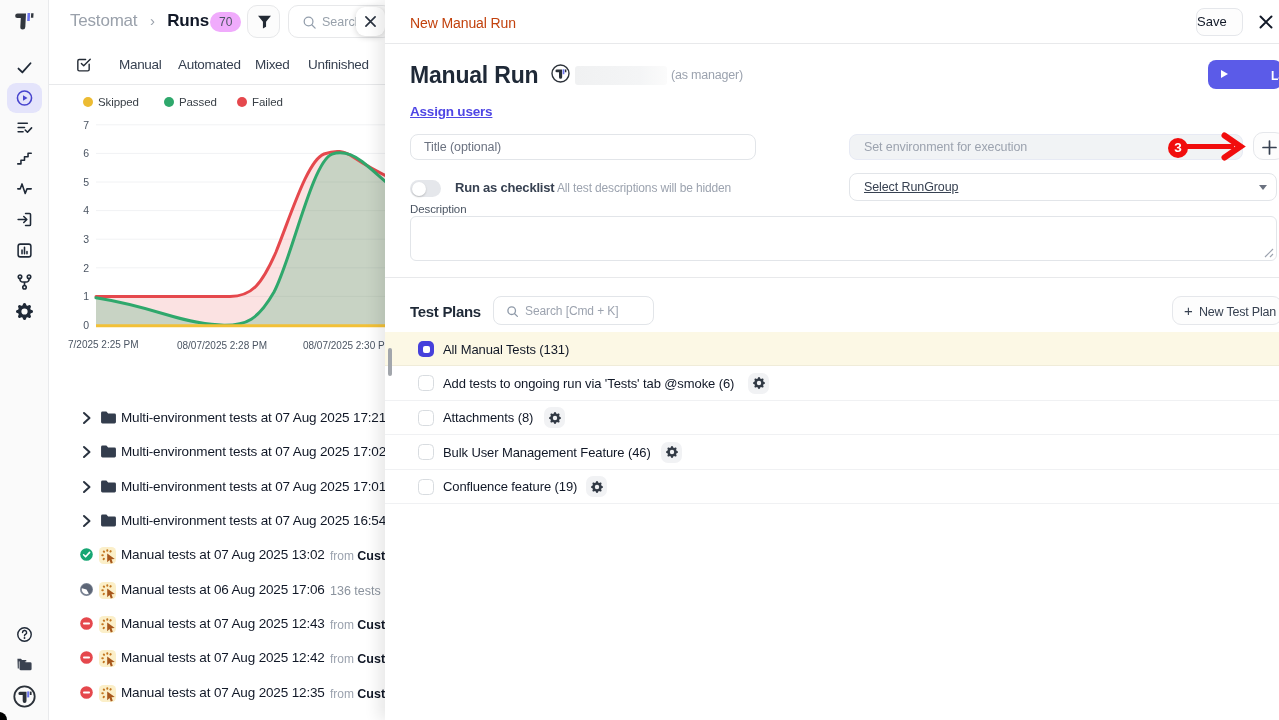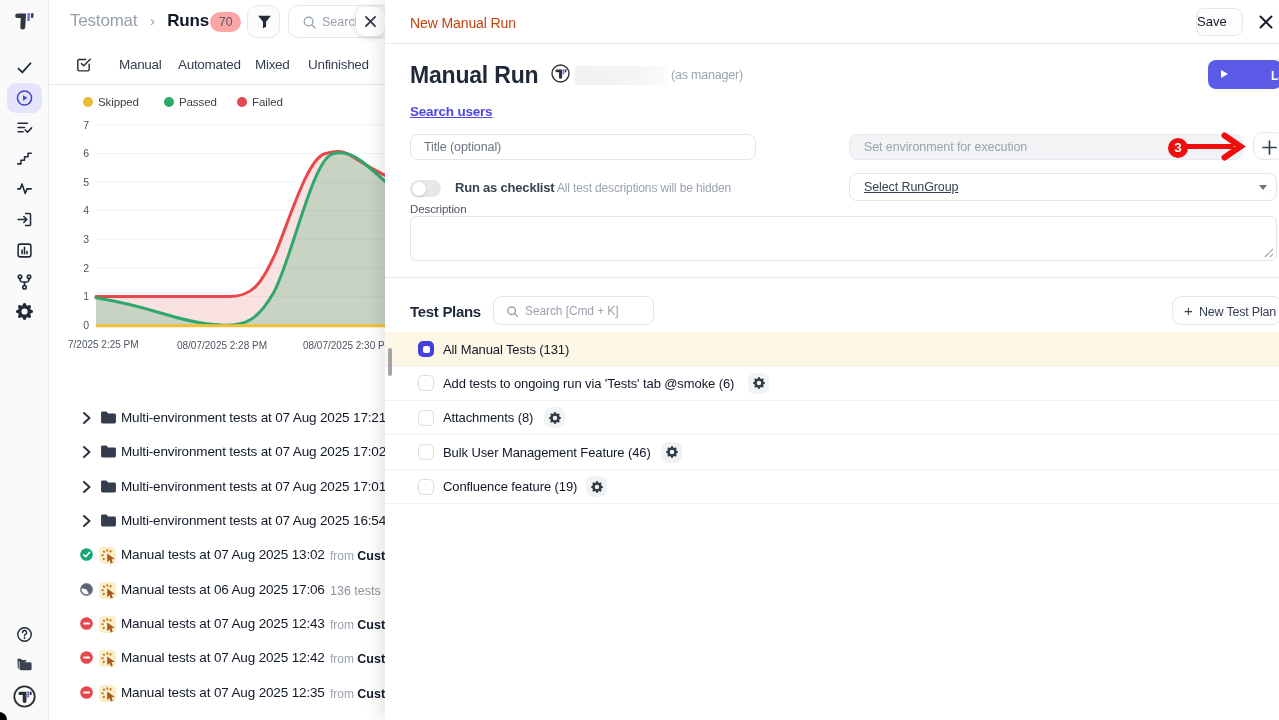--- a/index.html
+++ b/index.html
@@ -10,21 +10,21 @@
 #sidebar { position:absolute; left:0; top:0; width:49px; height:720px;
   background:#fafafa; border-right:1px solid #e9eaec; z-index:5; }
 .sbi { position:absolute; left:0; width:49px; display:flex; justify-content:center; }
 #sb-active { position:absolute; left:7px; top:83px; width:35px; height:30px;
   border-radius:9px; background:#e4e4fb; }
 
 #crumb { position:absolute; left:70px; top:11px; font-size:17px; letter-spacing:-.2px; color:#9aa1ab; z-index:1;}
 #crumb b { color:#111827; font-weight:700; }
 #crumb .sep { color:#9aa1ab; margin:0 8px; font-size:15px; }
 #badge70 { position:absolute; left:210px; top:12px; height:20px; padding:0 9px;
-  border-radius:10px; background:#fca5a5; color:#4b5563; font-size:12px;
+  border-radius:10px; background:#f0abfc; color:#4b5563; font-size:12px;
   line-height:20px; z-index:1;}
 #filterbtn { position:absolute; left:247px; top:5px; width:33px; height:33px;
   border:1px solid #e7e8ea; border-radius:10px; background:#fcfcfc; z-index:1;}
 #searchbox { position:absolute; left:288px; top:5px; width:105px; height:33px;
   border:1px solid #e7e8ea; border-radius:10px; background:#fff; z-index:1;}
 #searchbox span { position:absolute; left:33px; top:9px; font-size:12.5px; color:#98a1ab; }
 #clearx { position:absolute; left:356px; top:7px; width:29px; height:29px;
   background:#fff; border-radius:9px; box-shadow:0 1px 6px rgba(0,0,0,.18); z-index:2;}
 
 #tabs { position:absolute; left:49px; top:44px; width:1230px; height:41px;
@@ -387,21 +387,21 @@
         <path d="M7 6.8 h6.5 v9.2 a1.9 1.9 0 0 1 -3.8 0 V10 h-2.7 a1.6 1.6 0 0 1 0 -3.2 Z" fill="#2b3139"></path>
         <rect x="14.2" y="6.4" width="2" height="6" fill="#6b74f0"></rect>
         <rect x="16.8" y="6.6" width="1.8" height="3.4" fill="#2b3139"></rect>
       </svg>
     <div id="redact"></div>
     <div id="asmgr">(as manager)</div>
     <div id="launch">
         <span class="tri"></span>
         <span class="lt">Launch</span>
       </div>
-    <div id="assign">Search users</div>
+    <div id="assign">Assign users</div>
     <div class="inp" id="titleinp">Title (optional)</div>
     <div class="inp" id="envinp">Set environment for execution</div>
     <div id="plusbtn"><svg style="margin:6.5px 0 0 8px" width="15" height="15" viewBox="0 0 15 15" fill="none" stroke="#374151" stroke-width="1.7" stroke-linecap="round">
           <path d="M7.5 1 V14 M1 7.5 H14"></path>
         </svg></div>
     <div id="badge3">3</div>
     <svg id="arrow" width="62" height="32" viewBox="0 0 62 32" fill="none" stroke="#f10d0d">
         <path d="M2 16.5 H49" stroke-width="5"></path>
         <path d="M39.5 5.5 L55.5 16.5 L39.5 27.5" stroke-width="6" fill="none" stroke-linecap="round" stroke-linejoin="miter" stroke-miterlimit="3"></path>
       </svg>

